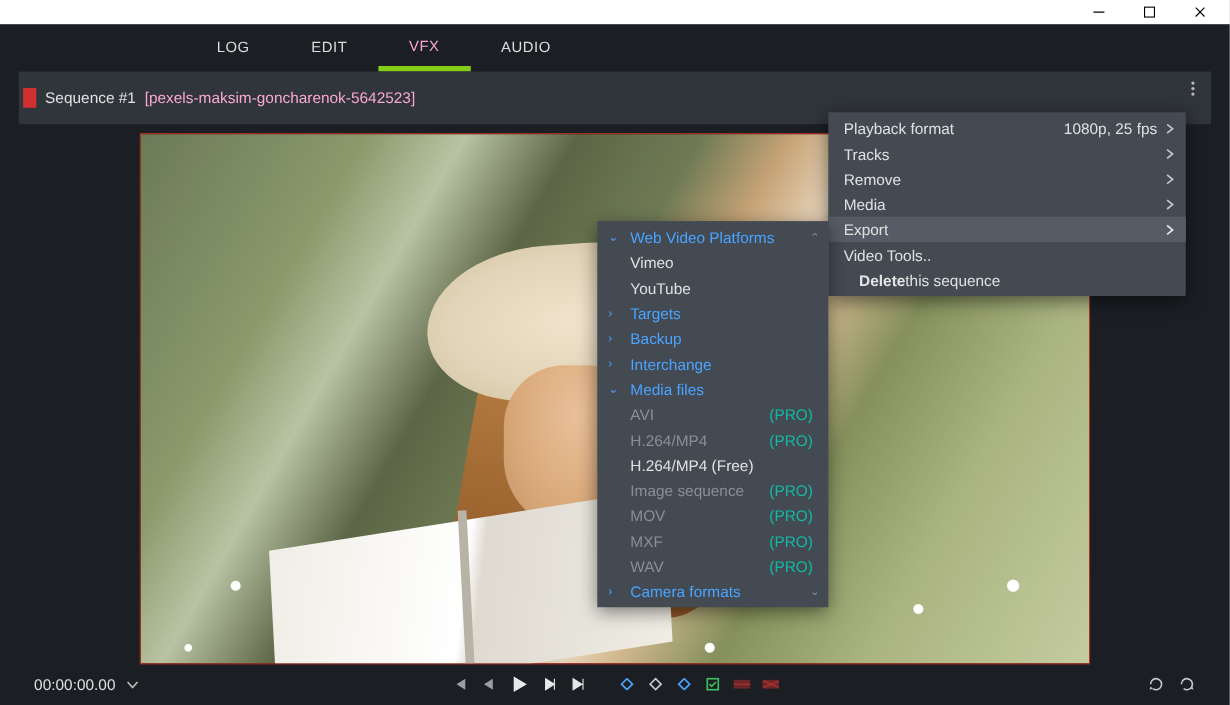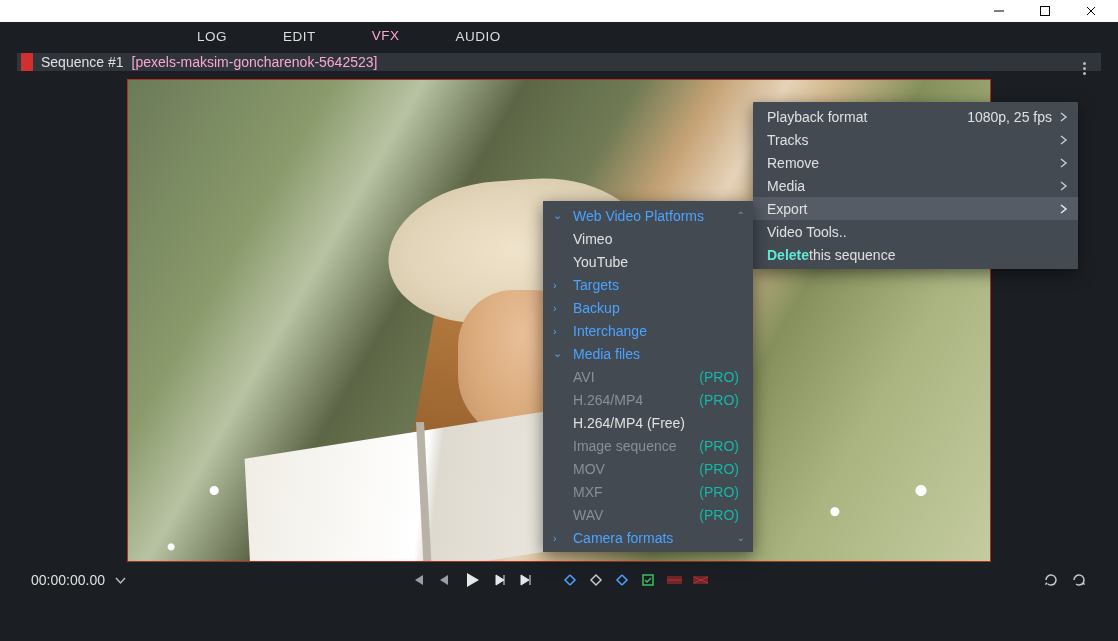--- a/index.html
+++ b/index.html
@@ -29,21 +29,21 @@
   color: #000;
 }
 .app {
   position: relative;
   background: #1b1e23;
   width: 100%;
   height: 619px;
   padding: 0 17px;
 }
 .menubar {
-  height: 31px;
+  height: 43px;
   display: flex;
   align-items: center;
   padding-left: 152px;
   gap: 0;
   text-align: center;
 }
 .menubar .tab {
   padding: 0 28px;
   height: 42px;
   display: flex;
@@ -52,21 +52,21 @@
   font-weight: 500;
   letter-spacing: 0.5px;
   font-size: 13.5px;
   border-bottom: 3px solid transparent;
 }
 .menubar .tab.active {
   color: #f9a8d4;
   border-bottom: 5px solid #84cc16;
 }
 .seqbar {
-  height: 18px;
+  height: 48px;
   background: #30343b;
   display: flex;
   align-items: center;
   padding-left: 4px;
   position: relative;
 }
 .bookmark {
   width: 12px;
   height: 18px;
   background: #d23030;
@@ -202,21 +202,21 @@
 .ctx-menu .item.hl { background: #565c65; }
 .ctx-menu .chev-r {
   position: absolute;
   right: 10px;
 }
 .ctx-menu .right-val {
   position: absolute;
   right: 26px;
   margin-left: 44px;
 }
-.ctx-menu .danger .del { color: #5eead4; font-weight: 600; }
+.ctx-menu .danger .del { color: #e5e5e5; font-weight: 600; margin-left: 14px; }
 .ctx-menu .danger { color: #e0e0e0; }
 
 .sub-menu {
   position: absolute;
   background: #444a52;
   box-shadow: 0 4px 16px rgba(0,0,0,0.5);
   padding: 3px 0;
 }
 .sub-menu .sitem {
   height: 23px;

